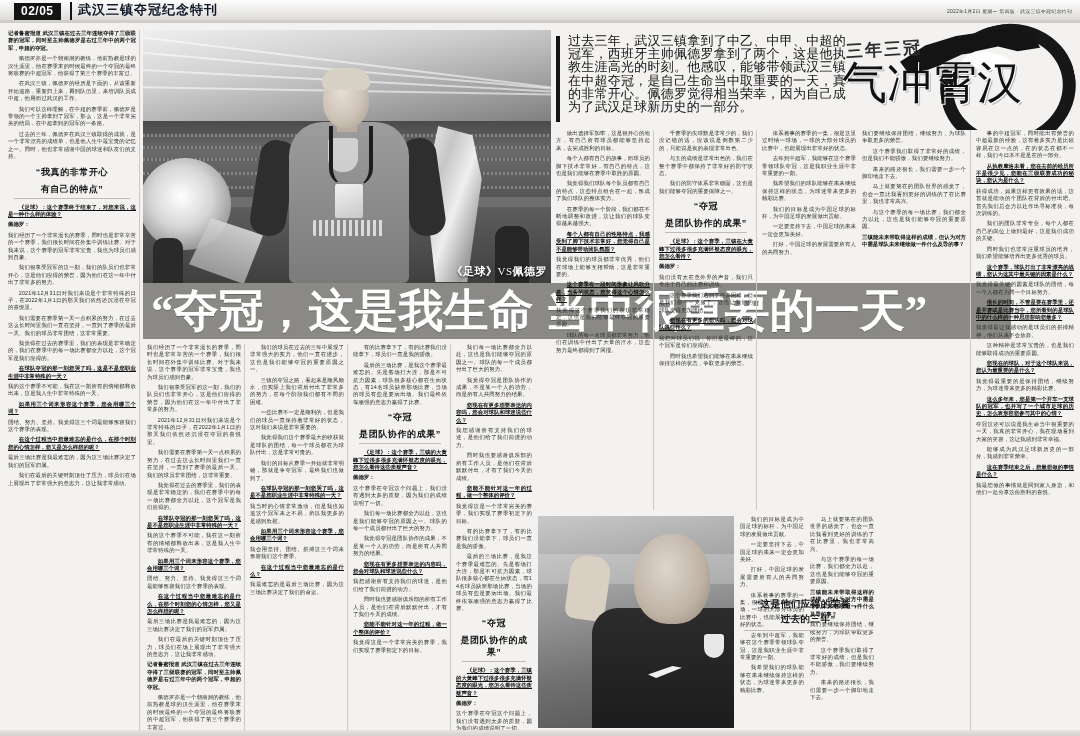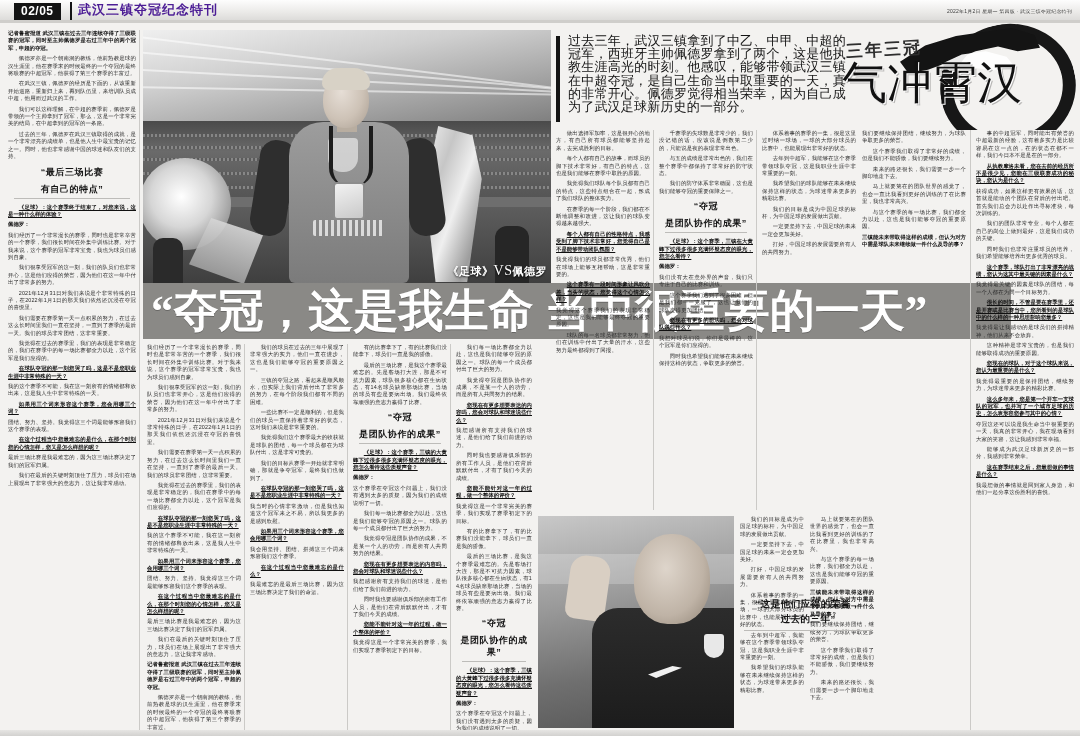--- a/index.html
+++ b/index.html
@@ -20,21 +20,21 @@
     position:absolute;left:14px;top:3px;
     background:#141414;color:#fff;
     font-size:12px;font-weight:bold;letter-spacing:.5px;
     padding:2px 7px 3px 7px;line-height:12px;
   }
   .folio-sep{
     position:absolute;left:70px;top:2px;width:2px;height:18px;background:#141414;
   }
   .special-title{
     position:absolute;left:78px;top:3px;
-    font-size:13px;font-weight:bold;color:#4c1d95;letter-spacing:1px;
+    font-size:13px;font-weight:bold;color:#0f172a;letter-spacing:1px;
     line-height:14px;
   }
   .topbar-under{
     position:absolute;left:0;top:20px;width:1080px;height:3px;
     background:#cfcecb;
   }
   .issue-line{
     position:absolute;right:8px;top:8px;
     font-size:5px;color:#3a3a3a;letter-spacing:.2px;
     transform:scaleY(.9);transform-origin:right center;
@@ -165,21 +165,21 @@
   .hero .figR{
     position:absolute;left:352px;top:196px;width:34px;height:57px;
     background:#262626;border-radius:12px 12px 0 0;
   }
   .vstag{
     position:absolute;right:4px;bottom:4px;
     color:#fff;font-weight:bold;font-size:11px;letter-spacing:.5px;
     text-shadow:0 1px 2px rgba(0,0,0,.8);
     white-space:nowrap;
   }
-  .vstag .vs{font-size:14px;font-weight:normal;font-family:"Liberation Serif",serif;}
+  .vstag .vs{font-size:11px;font-weight:normal;font-family:"Liberation Serif",serif;}
 
   
   .headband{
     position:absolute;left:143px;top:283px;width:868px;height:56px;
     background:#8a8986;
     overflow:hidden;
   }
   .headline{
     position:absolute;left:8px;top:0px;
     color:#ffffff;font-weight:bold;
@@ -352,21 +352,21 @@
   <div class="headline">“夺冠，这是我生命  当中很重要的一天”</div>
 </div>
 
 <div class="col" id="col1" style="left:8px;top:30px;width:128px;height:700px;">
     <p class="byline">记者鲁蜜报道 武汉三镇在过去三年连续夺得了三级联赛的冠军，同时至主帅佩德罗是右过三年中的两个冠军，申超的夺冠。</p>
     <p class="para indent">佩德罗亦是一个朝南洞的教练，他前热教是球的汉生涯里，他在赛季末的时候最终的一个夺冠的最终将联赛的中超冠军，他获得了第三个赛季的丰富过。</p>
     <p class="para indent">在武汉三镇，佩德罗的经历是下面的，从该重新开始道路，重新归上来，再到队伍里，来培训队员成中超，他用而过武汉的工作。</p>
     <p class="para indent">我们可以这样理解，在中超的赛季前，佩德罗是带领的一个主帅拿到了冠军，那么，这是一个非常完美的结局，在中超拿到的冠军的一条路。</p>
     <p class="para indent">过去的三年，佩德罗在武汉三镇取得的成就，是一个非常漂亮的成绩单，也是他人生中最宝贵的记忆之一。同时，他也非常感谢中国的球迷和队友们的支持。</p>
     <div>
-      <div class="subhead" style="margin: 5px 0px 0px;">“最后三场比赛</div>
+      <div class="subhead" style="margin: 5px 0px 0px;">“我真的非常开心</div>
       <div class="subhead" style="margin: 5px 0px 0px;">有自己的特点”</div>
       <div class="subrule"></div>
     </div>
     <p class="qa">《足球》：这个赛季终于结束了，对您来说，这是一种什么样的体验？</p>
     <p class="byline">佩德罗：</p>
     <p class="para">我们经历了一个非常漫长的赛季，同时也是非常辛苦的一个赛季，我们很长时间在外集中训练比赛。对于我来说，这个赛季的冠军非常宝贵，我也为球员们感到自豪。</p>
     <p class="para indent">我们很享受冠军的这一刻，我们的队员们也非常开心，这是他们应得的荣誉，因为他们在这一年中付出了非常多的努力。</p>
     <p class="para indent">2021年12月31日对我们来说是个非常特殊的日子，在2022年1月1日的那天我们依然还沉浸在夺冠的喜悦里。</p>
     <p class="para indent">我们需要在赛季第一天一点积累的努力，在过去这么长时间里我们一直在坚持，一直到了赛季的最后一天。我们的球员非常团结，这非常重要。</p>
     <p class="para indent">我觉得在过去的赛季里，我们的表现是非常稳定的，我们在赛季中的每一场比赛都全力以赴，这个冠军是我们应得的。</p>

